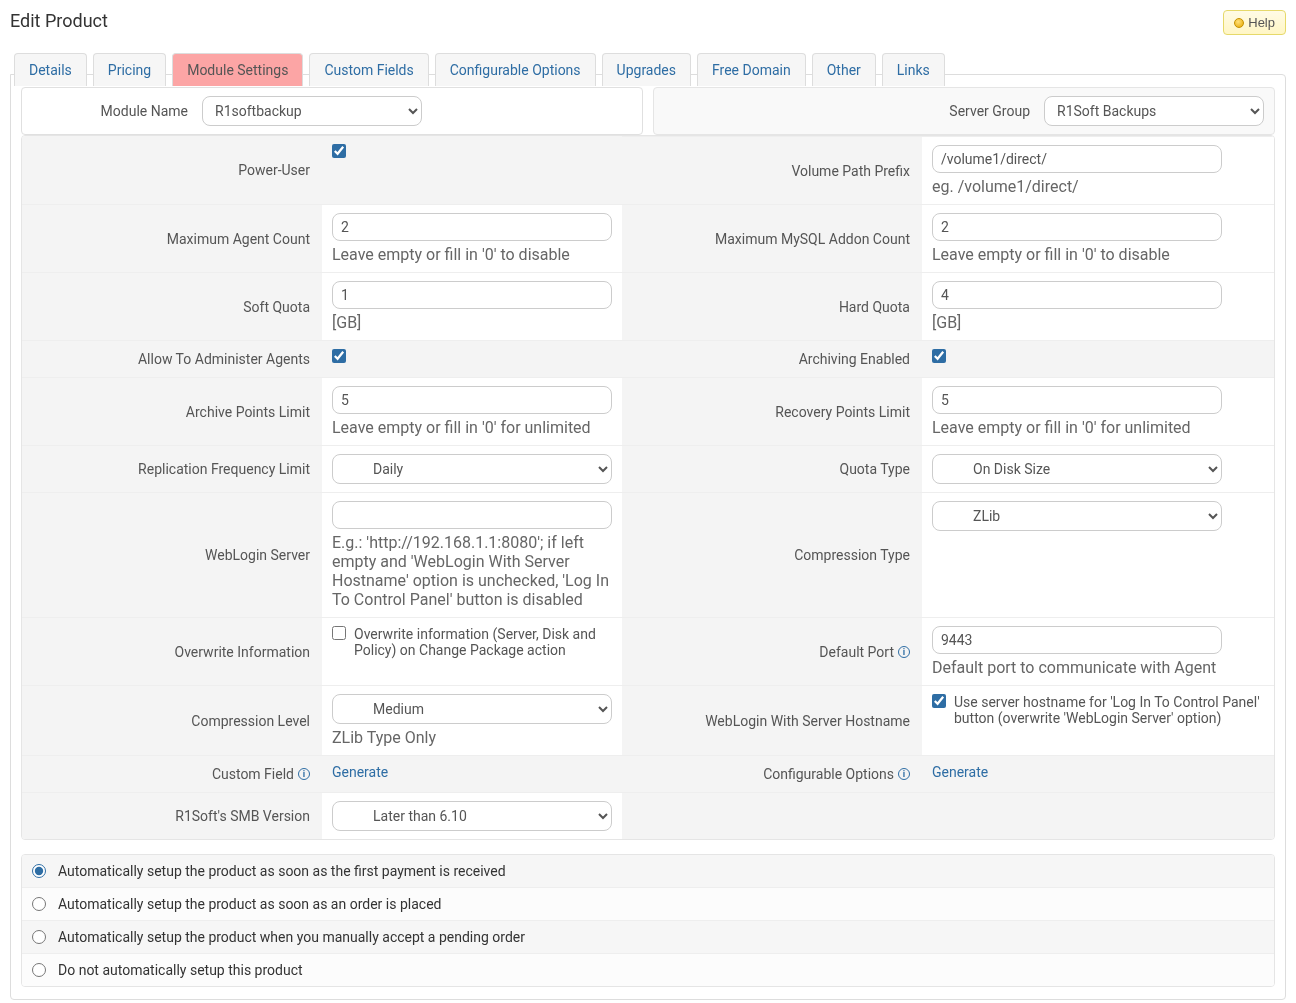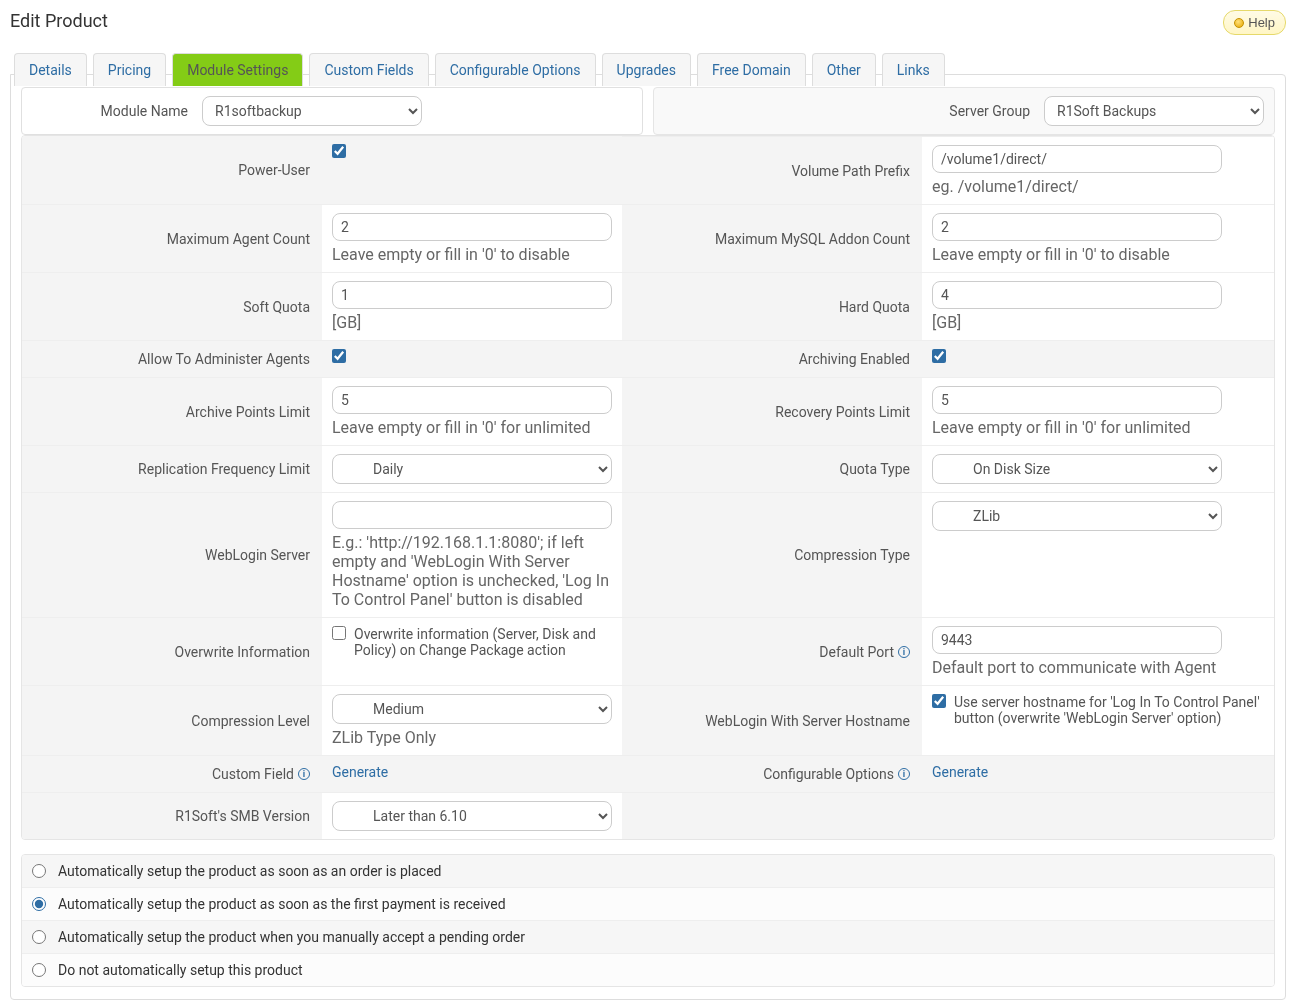--- a/index.html
+++ b/index.html
@@ -18,21 +18,21 @@
   }
   .page-title {
     font-size: 18px;
     font-weight: 400;
     color: #333;
     padding: 2px 0 6px 0;
   }
   .help-btn {
     background: linear-gradient(#fffbe6, #fff6c5);
     border: 1px solid #e6d96a;
-    border-radius: 12px;
+    border-radius: 4px;
     padding: 4px 10px;
     font-size: 13px;
     color: #555;
     cursor: pointer;
     display: inline-flex;
     align-items: center;
     gap: 4px;
   }
   .help-bulb {
     display:inline-block;
@@ -52,21 +52,21 @@
     border-bottom: none;
     border-radius: 4px 4px 0 0;
     padding: 8px 14px;
     font-size: 14px;
     color: #2e6da4;
     cursor: pointer;
     position: relative;
     top: 12px;
   }
   .tab.active {
-    background: #84cc16;
+    background: #fca5a5;
     color: #555;
     border-color: #ddd;
     z-index: 2;
   }
   .tab-panel {
     border: 1px solid #ddd;
     border-radius: 0 4px 4px 4px;
     padding: 12px 10px 12px 10px;
   }
   .topbar {
@@ -345,26 +345,26 @@
     <div class="lbl">R1Soft's SMB Version</div>
     <div class="val">
       <select><option>Later than 6.10</option></select>
     </div>
     <div class="lbl" style="background:#f4f4f4"></div>
     <div class="val shade"></div>
   </div>
 
   <div class="radio-panel" id="radiopanel">
       <div class="radio-row">
+        <input type="radio" name="autosetup" checked="" style="">
+        <span>Automatically setup the product as soon as the first payment is received</span>
+      </div>
+      <div class="radio-row">
         <input type="radio" name="autosetup" style="">
         <span>Automatically setup the product as soon as an order is placed</span>
-      </div>
-      <div class="radio-row">
-        <input type="radio" name="autosetup" checked="" style="">
-        <span>Automatically setup the product as soon as the first payment is received</span>
       </div>
       <div class="radio-row">
         <input type="radio" name="autosetup" style="">
         <span>Automatically setup the product when you manually accept a pending order</span>
       </div>
       <div class="radio-row">
         <input type="radio" name="autosetup" style="">
         <span>Do not automatically setup this product</span>
       </div>
     </div>

